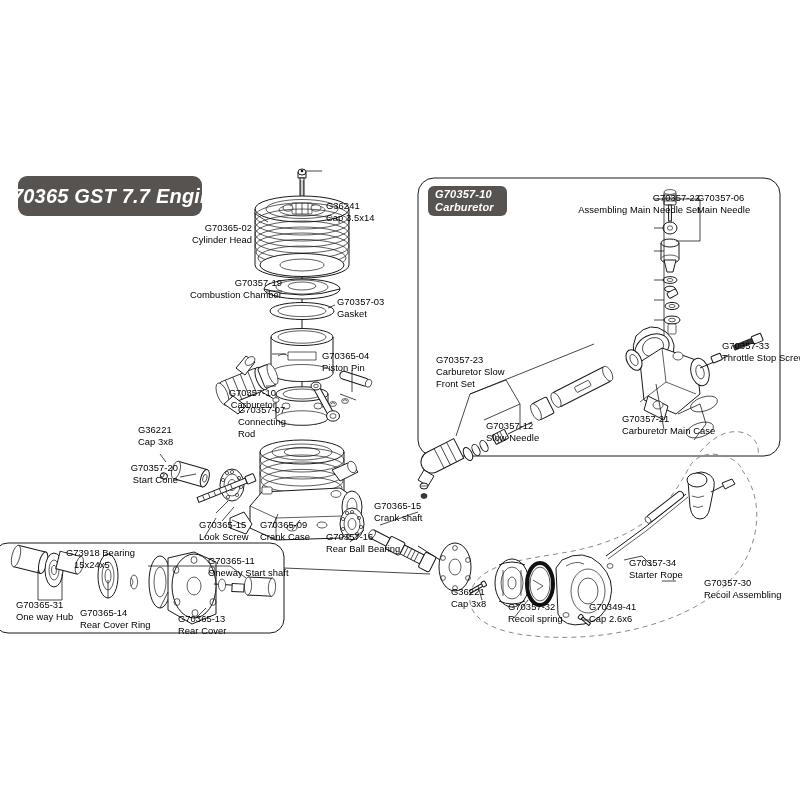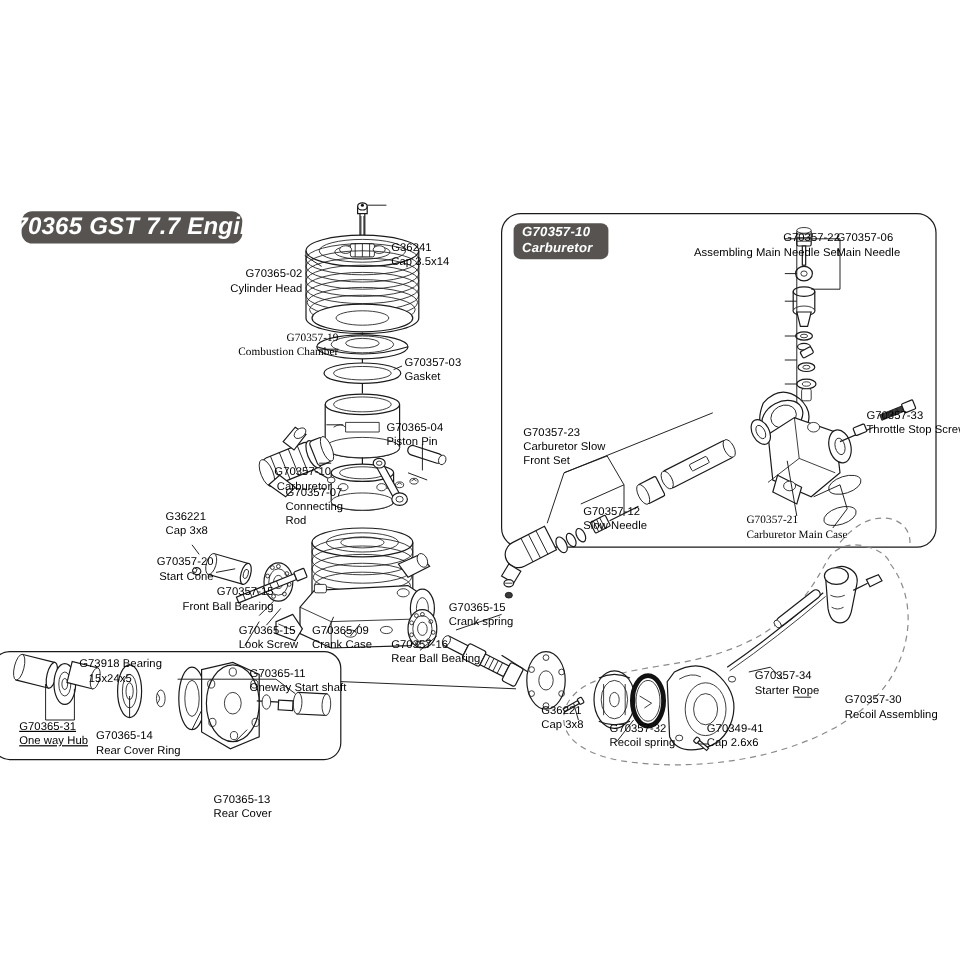--- a/index.html
+++ b/index.html
@@ -17,21 +17,21 @@
     position:absolute;
     background:#575350;
     border-radius:9px;
     color:#fff;
     font-style:italic;
     font-weight:bold;
     letter-spacing:.2px;
     display:flex;align-items:center;justify-content:center;
     white-space:nowrap;
   }
-  #title-badge{left:18px;top:176px;width:184px;height:27px;font-size:20px;}
+  #title-badge{left:18px;top:176px;width:184px;height:40px;font-size:20px;}
   #carb-badge{
     left:428px;top:186px;width:72px;height:30px;
     font-size:11px;flex-direction:column;align-items:flex-start;
     justify-content:center;padding-left:7px;line-height:1.22;
     border-radius:6px;
   }
   #carb-badge span{display:block;}
 
   
   .lbl{
@@ -577,21 +577,21 @@
   <div class="lbl" style="left:326px;top:164px;margin-top:36px;">
     <span class="pn">G36241</span>
     <span class="nm">Cap  3.5x14</span>
   </div>
 
   <div class="lbl r" style="left:130px;top:222px;width:122px;">
     <span class="pn">G70365-02</span>
     <span class="nm">Cylinder Head</span>
   </div>
 
-  <div class="lbl r" style="left:108px;top:277px;width:174px;font-family:Liberation Serif, serif;">
+  <div class="lbl r" style="left:108px;top:277px;width:174px;">
     <span class="pn">G70357-19</span>
     <span class="nm">Combustion Chamber</span>
   </div>
 
   <div class="lbl" style="left:337px;top:296px;">
     <span class="pn">G70357-03</span>
     <span class="nm">Gasket</span>
   </div>
 
 
@@ -614,43 +614,39 @@
   <div class="lbl" style="left:138px;top:424px;">
     <span class="pn">G36221</span>
     <span class="nm">Cap 3x8</span>
   </div>
 
   <div class="lbl r" style="left:66px;top:462px;width:112px;">
     <span class="pn">G70357-20</span>
     <span class="nm">Start Cone</span>
   </div>
 
-  <div class="lbl r" style="left:70px;top:487px;width:158px;">
-    <span class="pn">G70357-15</span>
-    <span class="nm">Front Ball Bearing</span>
-  </div>
 
   <div class="lbl" style="left:199px;top:519px;">
     <span class="pn">G70365-15</span>
     <span class="nm">Look Screw</span>
   </div>
 
   <div class="lbl" style="left:260px;top:519px;">
     <span class="pn">G70365-09</span>
     <span class="nm">Crank Case</span>
   </div>
 
   <div class="lbl" style="left:326px;top:531px;">
     <span class="pn">G70357-16</span>
     <span class="nm">Rear Ball Bearing</span>
   </div>
 
   <div class="lbl" style="left:374px;top:500px;">
     <span class="pn">G70365-15</span>
-    <span class="nm">Crank spring</span>
+    <span class="nm">Crank shaft</span>
   </div>
 
   <div class="lbl" style="left:451px;top:586px;">
     <span class="pn">G36221</span>
     <span class="nm">Cap 3x8</span>
   </div>
 
   <div class="lbl" style="left:508px;top:601px;">
     <span class="pn">G70357-32</span>
     <span class="nm">Recoil spring</span>
@@ -674,31 +670,31 @@
   <div class="lbl" style="left:66px;top:547px;">
     <span class="pn">G73918 Bearing</span>
     <span class="nm" style="padding-left:8px;">15x24x5</span>
   </div>
 
   <div class="lbl" style="left:208px;top:555px;">
     <span class="pn">G70365-11</span>
     <span class="nm">Oneway  Start shaft</span>
   </div>
 
-  <div class="lbl" style="left:16px;top:599px;text-decoration:underline;">
+  <div class="lbl" style="left:16px;top:599px;">
     <span class="pn">G70365-31</span>
     <span class="nm">One way Hub</span>
   </div>
 
   <div class="lbl" style="left:80px;top:607px;">
     <span class="pn">G70365-14</span>
     <span class="nm">Rear Cover Ring</span>
   </div>
 
-  <div class="lbl" style="left:178px;top:613px;margin-top:47px;">
+  <div class="lbl" style="left:178px;top:613px;">
     <span class="pn">G70365-13</span>
     <span class="nm">Rear Cover</span>
   </div>
 
   <div class="lbl r" style="left:528px;top:192px;width:172px;">
     <span class="pn">G70357-22</span>
     <span class="nm">Assembling Main Needle Set</span>
   </div>
 
   <div class="lbl" style="left:697px;top:192px;">
@@ -710,21 +706,21 @@
     <span class="pn">G70357-23</span>
     <span class="nm">Carburetor Slow</span>
     <span class="nm">Front Set</span>
   </div>
 
   <div class="lbl" style="left:486px;top:420px;">
     <span class="pn">G70357-12</span>
     <span class="nm">Slow Needle</span>
   </div>
 
-  <div class="lbl" style="left:622px;top:429px;font-family:Liberation Serif, serif;">
+  <div class="lbl" style="left:622px;top:413px;">
     <span class="pn">G70357-21</span>
     <span class="nm">Carburetor Main Case</span>
   </div>
 
   <div class="lbl" style="left:722px;top:340px;">
     <span class="pn">G70357-33</span>
     <span class="nm">Throttle Stop Screw</span>
   </div>
 
 </div>

